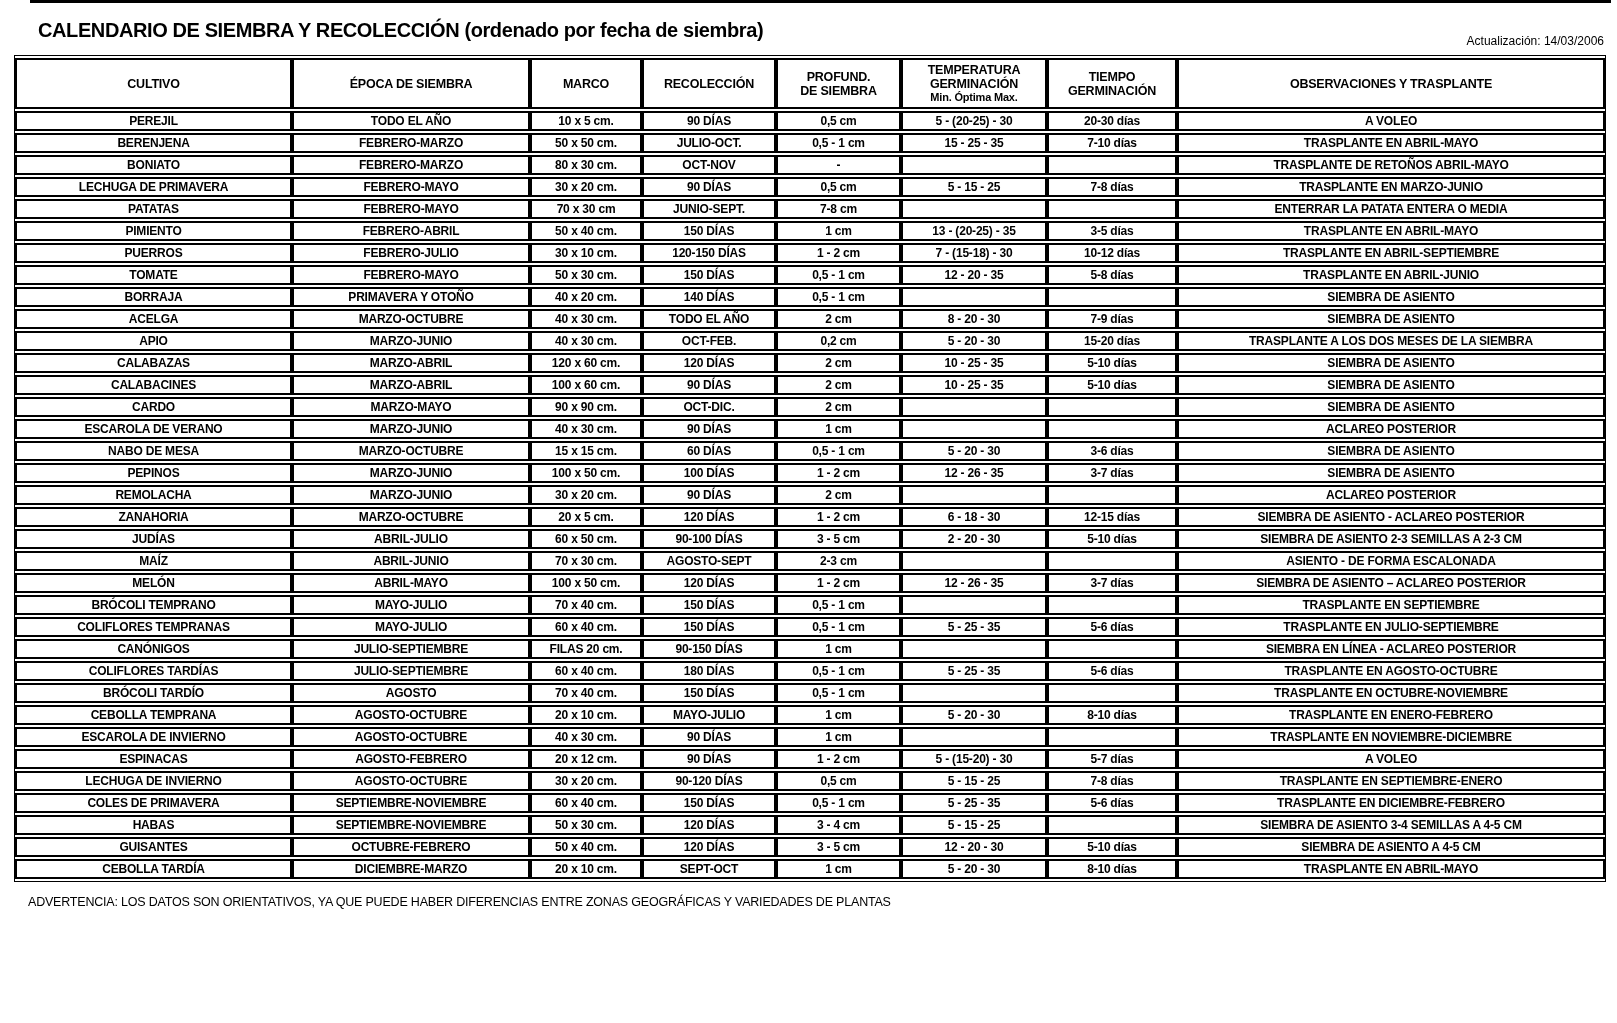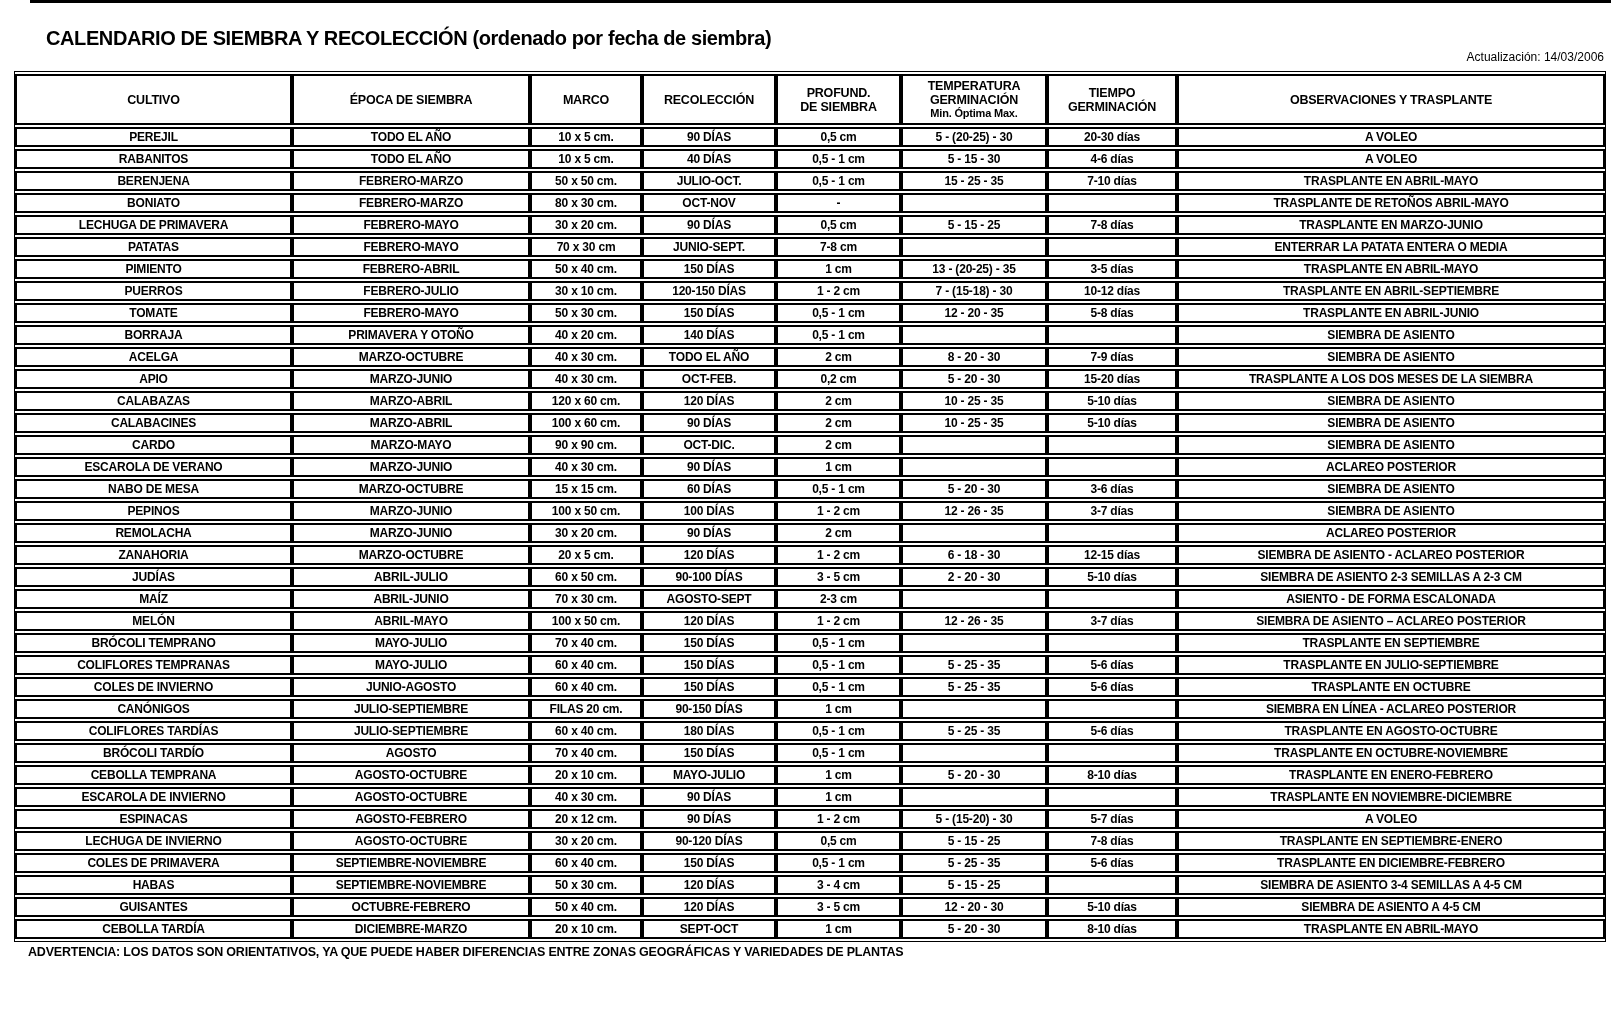--- a/index.html
+++ b/index.html
@@ -23,21 +23,21 @@
     height: 3px;
     background: #000000;
   }
   .header-bar {
     display: flex;
     justify-content: space-between;
     align-items: flex-end;
     padding: 11px 13px 5px 30px;
   }
   .page-title {
-    margin: 16px;
+    margin: 8px;
     font-size: 20px;
     font-weight: bold;
     letter-spacing: -0.4px;
     white-space: nowrap;
   }
   .updated {
     font-size: 12px;
     font-weight: normal;
     white-space: nowrap;
     padding-bottom: 2px;
@@ -82,23 +82,23 @@
     white-space: nowrap;
   }
   td {
     font-size: 12px;
     line-height: 16px;
     height: 16px;
     padding: 0 2px;
     letter-spacing: -0.2px;
   }
   .warning {
-    margin: 3px 10px 0 28px;
+    margin: 13px 10px 0 28px;
     font-size: 12.5px;
-    font-weight: bold;
+    font-weight: normal;
     letter-spacing: -0.2px;
     white-space: nowrap;
   }
 </style>
 </head>
 <body>
 
 <div class="page">
   <div class="top-rule"></div>
 
@@ -155,30 +155,20 @@
           <td>PEREJIL</td>
           <td>TODO EL AÑO</td>
           <td>10 x 5 cm.</td>
           <td>90 DÍAS</td>
           <td>0,5 cm</td>
           <td>5 - (20-25) - 30</td>
           <td>20-30 días</td>
           <td>A VOLEO</td>
         </tr>
         <tr>
-          <td>RABANITOS</td>
-          <td>TODO EL AÑO</td>
-          <td>10 x 5 cm.</td>
-          <td>40 DÍAS</td>
-          <td>0,5 - 1 cm</td>
-          <td>5 - 15 - 30</td>
-          <td>4-6 días</td>
-          <td>A VOLEO</td>
-        </tr>
-        <tr>
           <td>BERENJENA</td>
           <td>FEBRERO-MARZO</td>
           <td>50 x 50 cm.</td>
           <td>JULIO-OCT.</td>
           <td>0,5 - 1 cm</td>
           <td>15 - 25 - 35</td>
           <td>7-10 días</td>
           <td>TRASPLANTE EN ABRIL-MAYO</td>
         </tr>
         <tr>
@@ -395,30 +385,20 @@
           <td>COLIFLORES TEMPRANAS</td>
           <td>MAYO-JULIO</td>
           <td>60 x 40 cm.</td>
           <td>150 DÍAS</td>
           <td>0,5 - 1 cm</td>
           <td>5 - 25 - 35</td>
           <td>5-6 días</td>
           <td>TRASPLANTE EN JULIO-SEPTIEMBRE</td>
         </tr>
         <tr>
-          <td>COLES DE INVIERNO</td>
-          <td>JUNIO-AGOSTO</td>
-          <td>60 x 40 cm.</td>
-          <td>150 DÍAS</td>
-          <td>0,5 - 1 cm</td>
-          <td>5 - 25 - 35</td>
-          <td>5-6 días</td>
-          <td>TRASPLANTE EN OCTUBRE</td>
-        </tr>
-        <tr>
           <td>CANÓNIGOS</td>
           <td>JULIO-SEPTIEMBRE</td>
           <td>FILAS 20 cm.</td>
           <td>90-150 DÍAS</td>
           <td>1 cm</td>
           <td></td>
           <td></td>
           <td>SIEMBRA EN LÍNEA - ACLAREO POSTERIOR</td>
         </tr>
         <tr>

